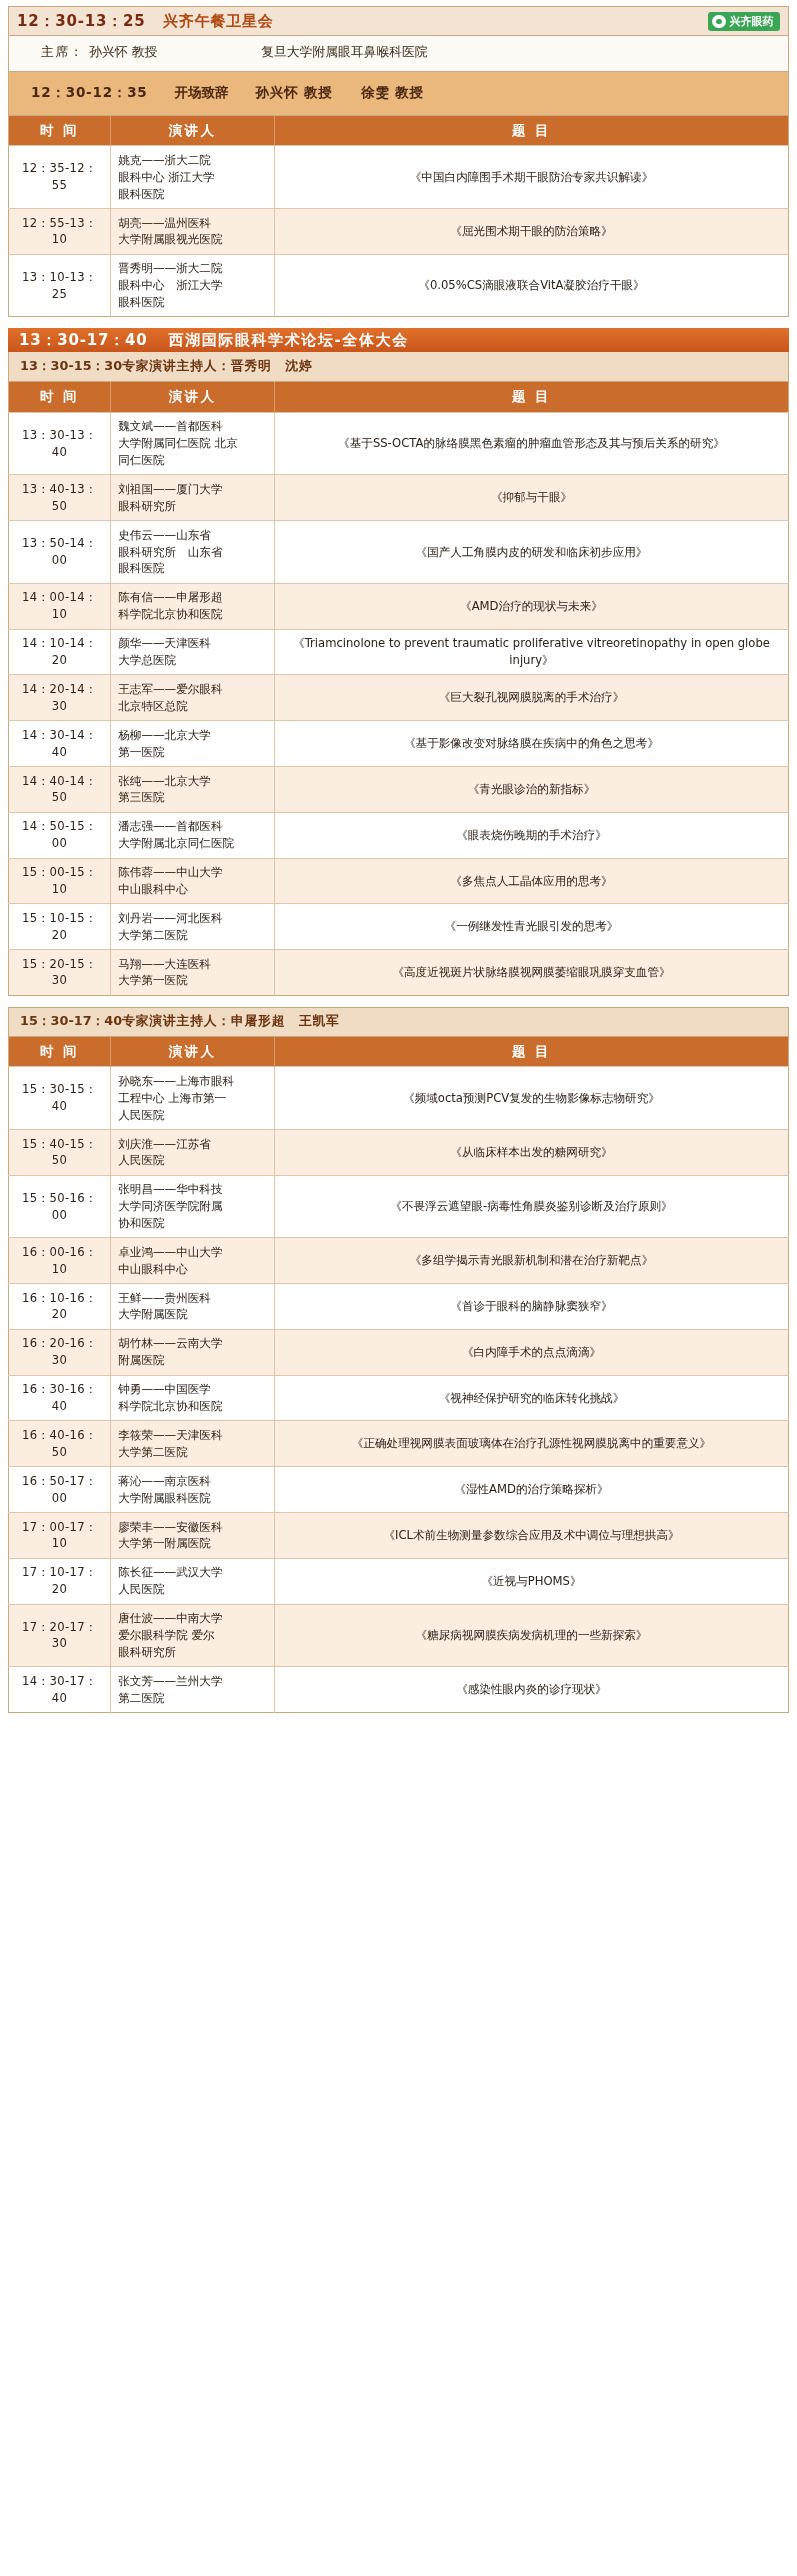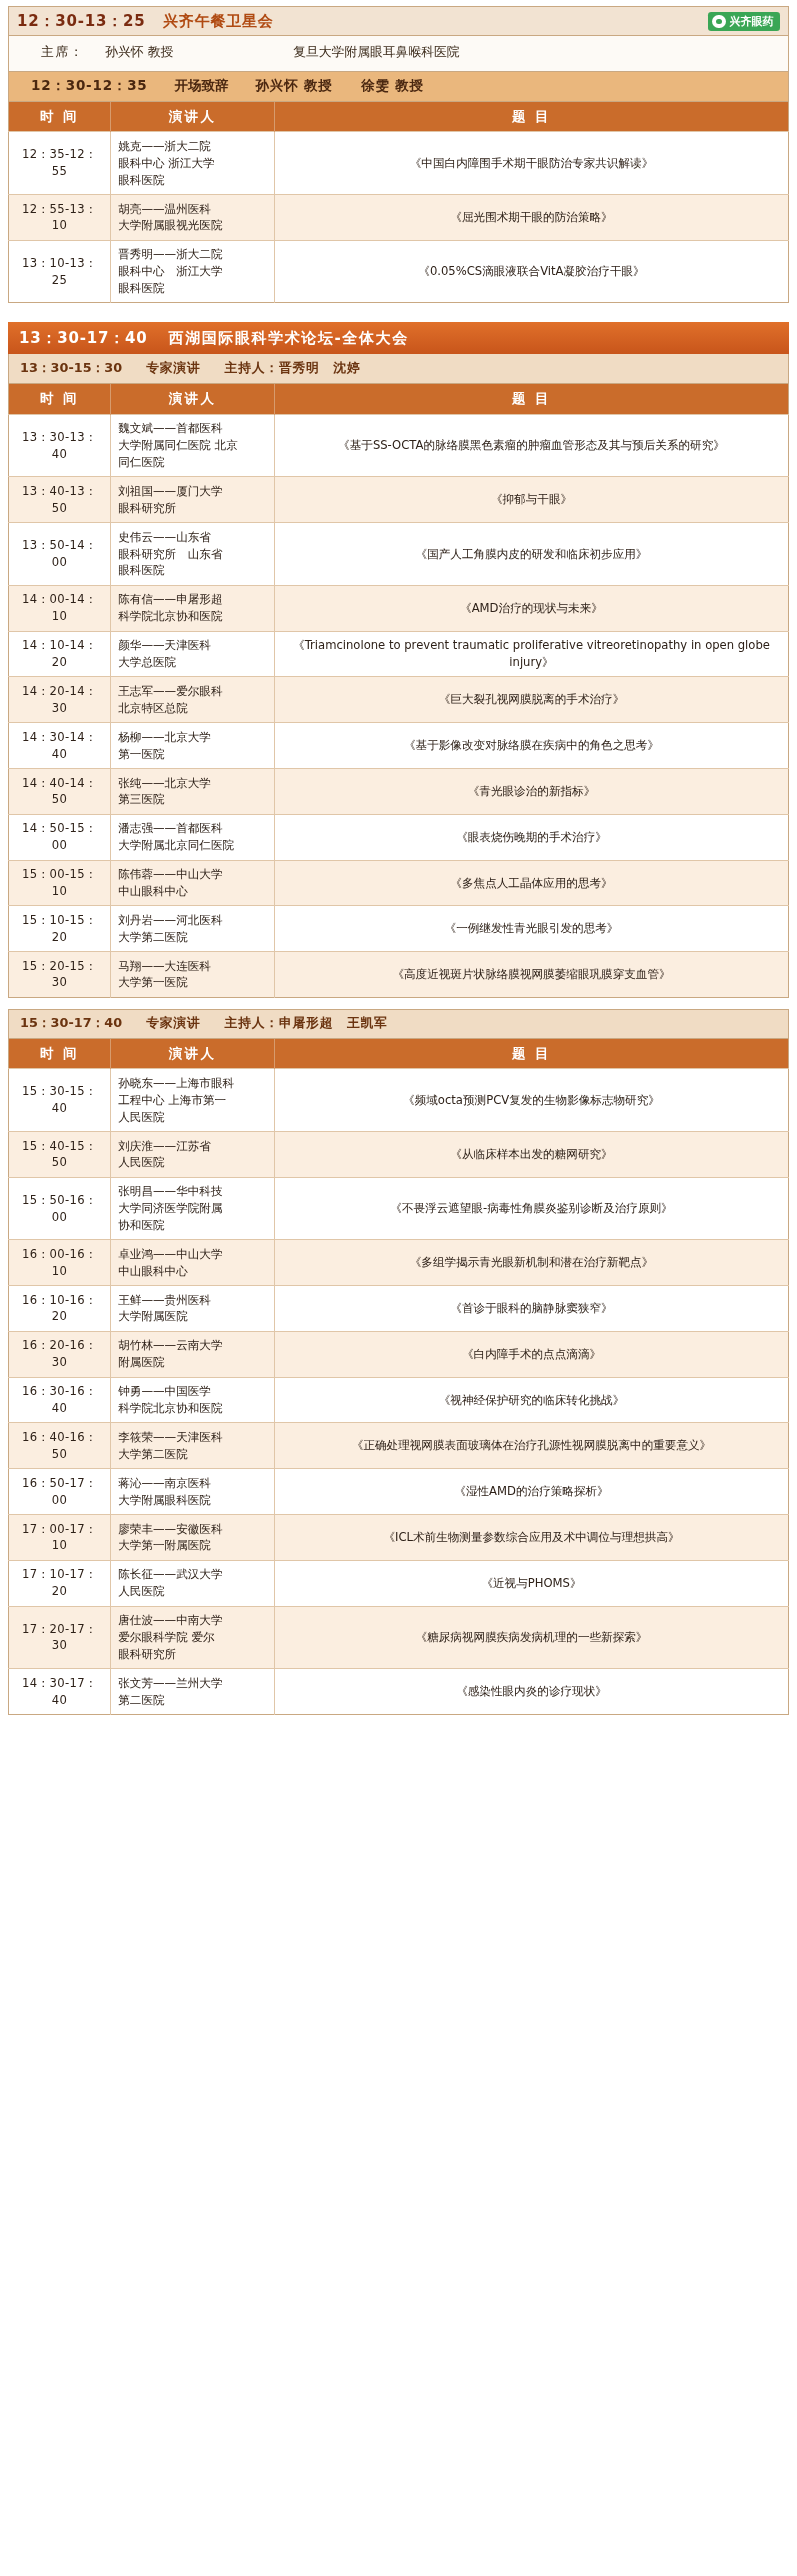--- a/index.html
+++ b/index.html
@@ -68,33 +68,33 @@
     border-top: none;
     background: #fdfaf6;
     padding: 4.8px 0 6.4px 0;
   }
   .chair-row {
     display: flex;
     align-items: center;
     font-size: 12.8px;
     color: #3b2a1a;
     padding: 3.2px 0 3.2px 32px;
-    gap: 21px;
+    gap: 5px;
   }
   .chair-row .lbl { min-width: 41px; letter-spacing: 1.6px;}
   .chair-row .nm { min-width: 167px; }
 
   
   .strip {
     display: flex;
     align-items: center;
     background: #eab77d;
     border: 0.8px solid #c9a882;
     border-top: none;
-    height: 30px;
+    height: 44px;
     padding-left: 22px;
     font-size: 13.5px;
     color: #4a2710;
     gap: 27px;
     font-weight: bold;
   }
   .strip .s-time { letter-spacing: 0.8px; }
   .strip .s-names { font-weight: bold; letter-spacing: 0.8px;}
 
   
@@ -123,40 +123,39 @@
   .c-time { width: 102px; text-align: center; letter-spacing: 0.4px; }
   .c-spk  { width: 164px; }
   .c-topic{ text-align: center; }
   .row-alt td { background: #fbeee0; }
   .row-norm td { background: #ffffff; }
 
   
   .banner {
     display: flex;
     align-items: center;
-    height: 32px;
+    height: 24px;
     padding: 0 11px;
     gap: 21px;
     background: linear-gradient(to bottom, #e0702a, #c8551b);
     color: #ffffff;
-    margin-top: 19px;
+    margin-top: 11px;
   }
   .banner .b-time { font-size: 15px; font-weight: bold; letter-spacing: 0.8px; }
   .banner .b-name { font-size: 15px; font-weight: bold; letter-spacing: 1.6px; }
 
   
   .subbar {
     display: flex;
     align-items: center;
     height: 30px;
     background: #f0dcc4;
     border: 0.8px solid #c9a882;
     border-top: none;
     padding: 2px 11px;
-    gap: 24px;
     font-size: 12.8px;
     color: #6b3410;
     font-weight: bold;
   }
   .subbar .sb-kind { letter-spacing: 0.8px; }
   .subbar .sb-host { letter-spacing: 0.8px; }
 
   .gap { height: 11px; }
 </style>
 </head>

